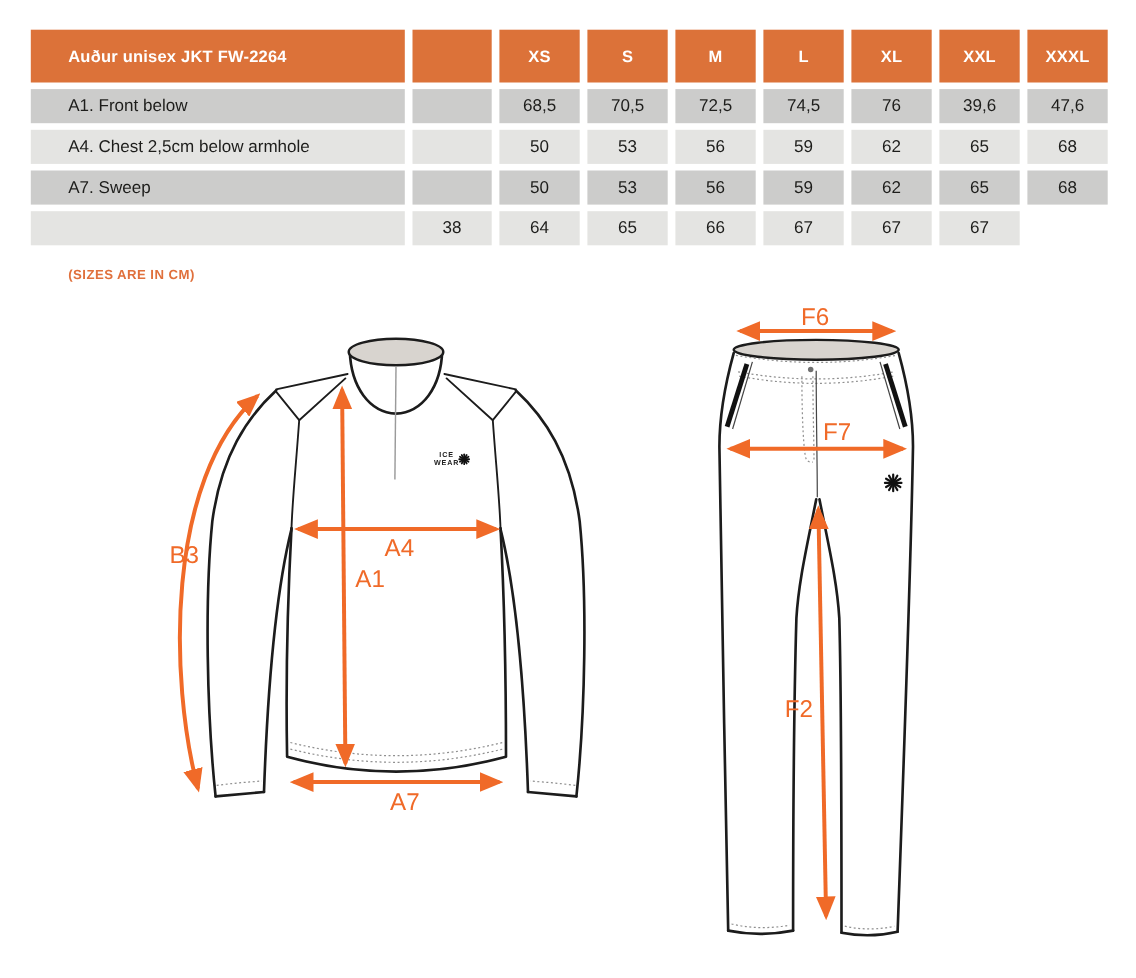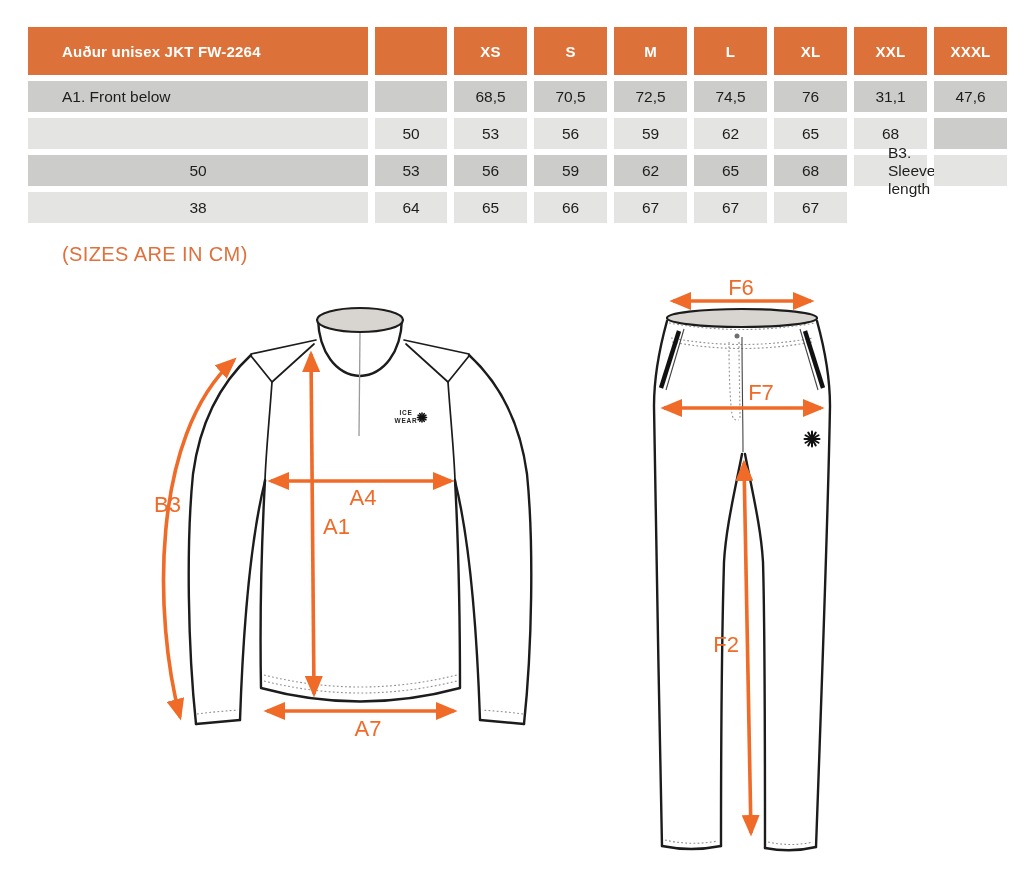--- a/index.html
+++ b/index.html
@@ -17,21 +17,21 @@
   }
   .cell{display:flex;align-items:center;justify-content:center;font-size:15.5px;}
   .cell.head{background:#dc7239;color:#ffffff;font-weight:bold;font-size:15px;letter-spacing:.2px;}
   .cell.label{justify-content:flex-start;padding-left:34px;}
   .row-dark{background:#cccccb;}
   .row-light{background:#e4e4e2;}
   .title-cell{font-size:15.5px;}
   
   .units-note{
     position:absolute;left:62px;top:243px;
-    color:#e0703c;font-size:20px;font-weight:normal;letter-spacing:.4px;
+    color:#e0703c;font-size:12px;font-weight:bold;letter-spacing:.4px;
   }
   
   .jacket-wrap{position:absolute;left:130px;top:274px;width:450px;height:490px;}
   .pants-wrap{position:absolute;left:620px;top:280px;width:420px;height:600px;}
   svg{display:block;}
   .line{fill:none;stroke:#1c1c1c;stroke-width:2.4;stroke-linecap:round;stroke-linejoin:round;}
   .seam{fill:none;stroke:#1c1c1c;stroke-width:1.7;stroke-linecap:round;stroke-linejoin:round;}
   .stitch{fill:none;stroke:#8f8f8f;stroke-width:1.1;stroke-dasharray:1.8 2.3;}
   .zip{fill:none;stroke:#9a9a9a;stroke-width:1.3;}
   .arrow{fill:none;stroke:#f06a28;stroke-width:3.6;}
@@ -57,42 +57,43 @@
   <div class="cell head">XXL</div>
   <div class="cell head">XXXL</div>
 
   <div class="cell label row-dark">A1. Front below</div>
   <div class="cell row-dark"></div>
   <div class="cell row-dark">68,5</div>
   <div class="cell row-dark">70,5</div>
   <div class="cell row-dark">72,5</div>
   <div class="cell row-dark">74,5</div>
   <div class="cell row-dark">76</div>
-  <div class="cell row-dark">31,1</div>
+  <div class="cell row-dark">39,6</div>
   <div class="cell row-dark">47,6</div>
 
+  <div class="cell label row-light">A4. Chest 2,5cm below armhole</div>
   <div class="cell row-light"></div>
   <div class="cell row-light">50</div>
   <div class="cell row-light">53</div>
   <div class="cell row-light">56</div>
   <div class="cell row-light">59</div>
   <div class="cell row-light">62</div>
   <div class="cell row-light">65</div>
   <div class="cell row-light">68</div>
 
+  <div class="cell label row-dark">A7. Sweep</div>
   <div class="cell row-dark"></div>
   <div class="cell row-dark">50</div>
   <div class="cell row-dark">53</div>
   <div class="cell row-dark">56</div>
   <div class="cell row-dark">59</div>
   <div class="cell row-dark">62</div>
   <div class="cell row-dark">65</div>
   <div class="cell row-dark">68</div>
 
-  <div class="cell label row-light">B3. Sleeve length</div>
   <div class="cell row-light"></div>
   <div class="cell row-light">38</div>
   <div class="cell row-light">64</div>
   <div class="cell row-light">65</div>
   <div class="cell row-light">66</div>
   <div class="cell row-light">67</div>
   <div class="cell row-light">67</div>
   <div class="cell row-light">67</div>
 </div>
 

